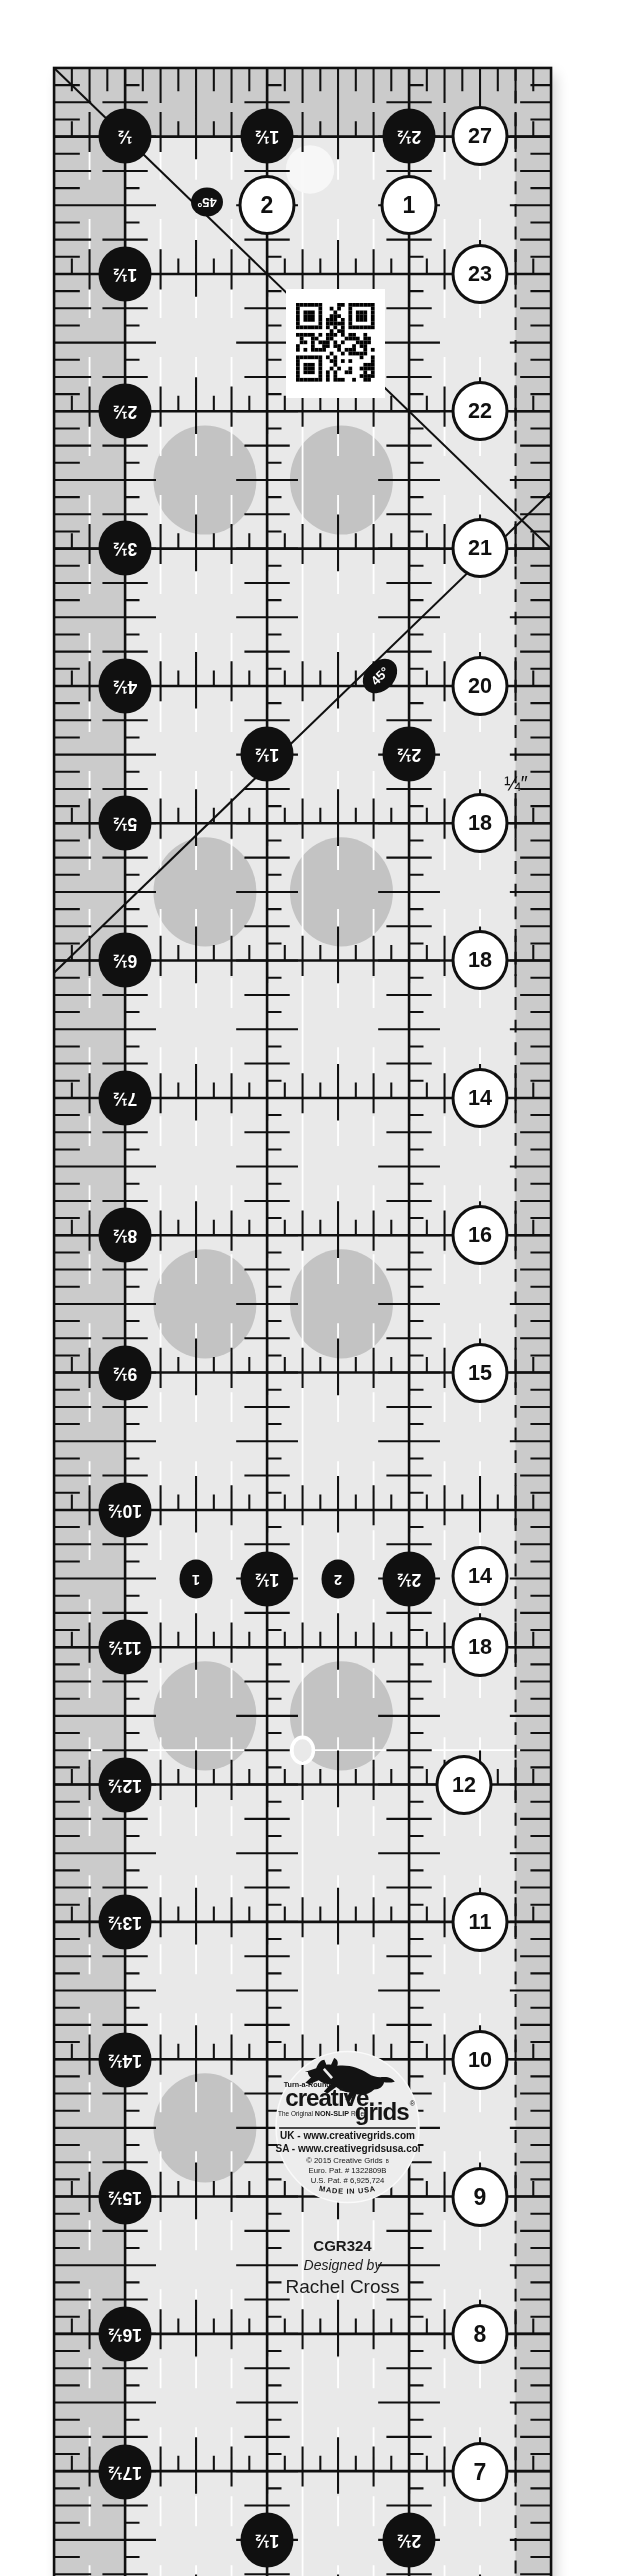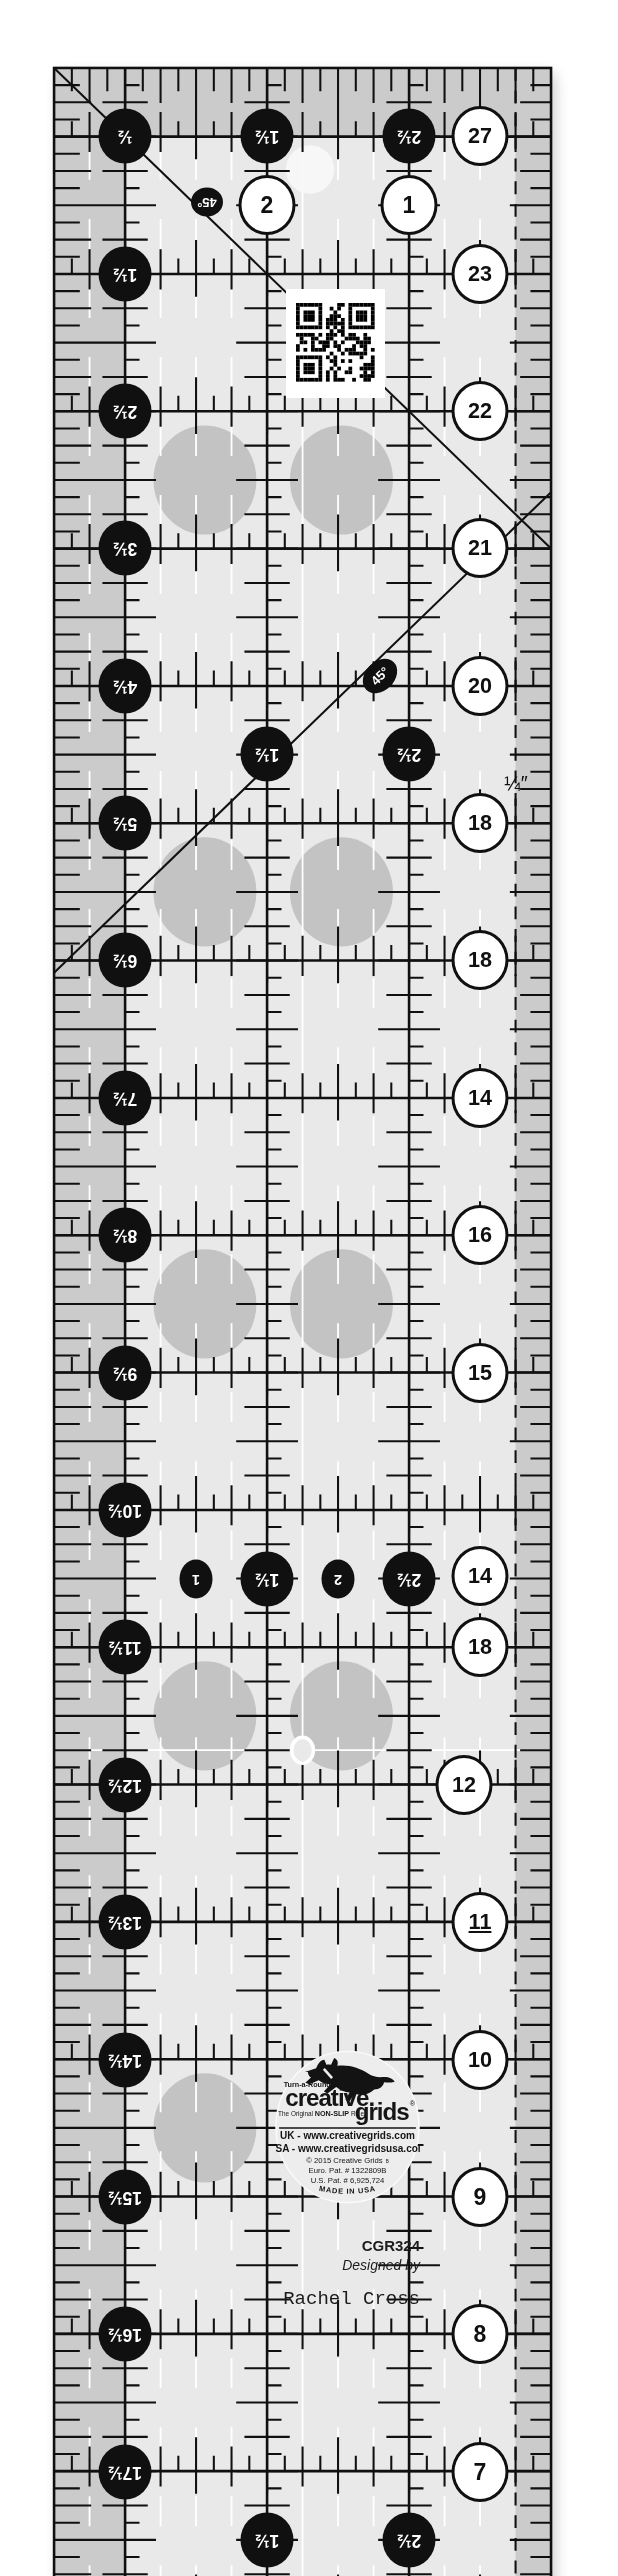--- a/index.html
+++ b/index.html
@@ -28,22 +28,22 @@
   #qr-box{position:absolute;left:286px;top:289px;width:99px;height:109px;background:#ffffff;z-index:4;}
   #qr-box svg{position:absolute;left:9.8px;top:14px;}
 
   
   #logo{position:absolute;left:275px;top:2050px;width:145px;height:155px;z-index:5;}
 
   
   #designer{position:absolute;left:265px;top:2237px;width:155px;text-align:center;color:#1b1b1b;z-index:4;}
   #designer .d1{font-size:15px;font-weight:bold;letter-spacing:0;}
   #designer .d2{font-size:14px;margin-top:3.1px;font-style:italic;}
-  #designer .d3{font-size:19px;margin-top:16px;font-family:Liberation Mono, monospace;}
-  #designer div{line-height:1.15;text-align:right;}
+  #designer .d3{font-size:19px;margin-top:3px;}
+  #designer div{line-height:1.15;}
 
   .logo-txt{fill:#151515;}
 </style>
 </head>
 <body>
 
 <div id="stage">
   <div id="ruler-shadow"></div>
   <div id="grid-holder">
       <svg width="618" height="3503" viewBox="0 0 1200 6800">
@@ -407,21 +407,21 @@
     <div class="c c-white big-num" style="left: 480px; top: 548px;">21</div>
     <div class="c c-white big-num" style="left: 480px; top: 686px;">20</div>
     <div class="c c-white big-num" style="left: 480px; top: 823px;">18</div>
     <div class="c c-white big-num" style="left: 480px; top: 960px;">18</div>
     <div class="c c-white big-num" style="left: 480px; top: 1098px;">14</div>
     <div class="c c-white big-num" style="left: 480px; top: 1235px;">16</div>
     <div class="c c-white big-num" style="left: 480px; top: 1373px;">15</div>
     <div class="c c-white big-num" style="left: 480px; top: 1576px;">14</div>
     <div class="c c-white big-num" style="left: 480px; top: 1647px;">18</div>
     <div class="c c-white big-num" style="left: 464px; top: 1785px;">12</div>
-    <div class="c c-white big-num" style="left: 480px; top: 1922px; text-decoration: underline;">11</div>
+    <div class="c c-white big-num" style="left: 480px; top: 1922px;">11</div>
     <div class="c c-white big-num" style="left: 480px; top: 2060px; text-align: right;">10</div>
     <div class="c c-white" style="left: 480px; top: 2197px;">9</div>
     <div class="c c-white" style="left: 480px; top: 2334px;">8</div>
     <div class="c c-white" style="left: 480px; top: 2472px;">7</div>
     <div class="c c-black c-rot" style="left: 267px; top: 136px;">1½</div>
     <div class="c c-black c-rot" style="left: 409px; top: 136px;">2½</div>
     <div class="c c-white" style="left: 267px; top: 205px;">2</div>
     <div class="c c-white" style="left: 409px; top: 205px;">1</div>
     <div class="c c-black c-rot" style="left: 267px; top: 754px;">1½</div>
     <div class="c c-black c-rot" style="left: 409px; top: 754px;">2½</div>

